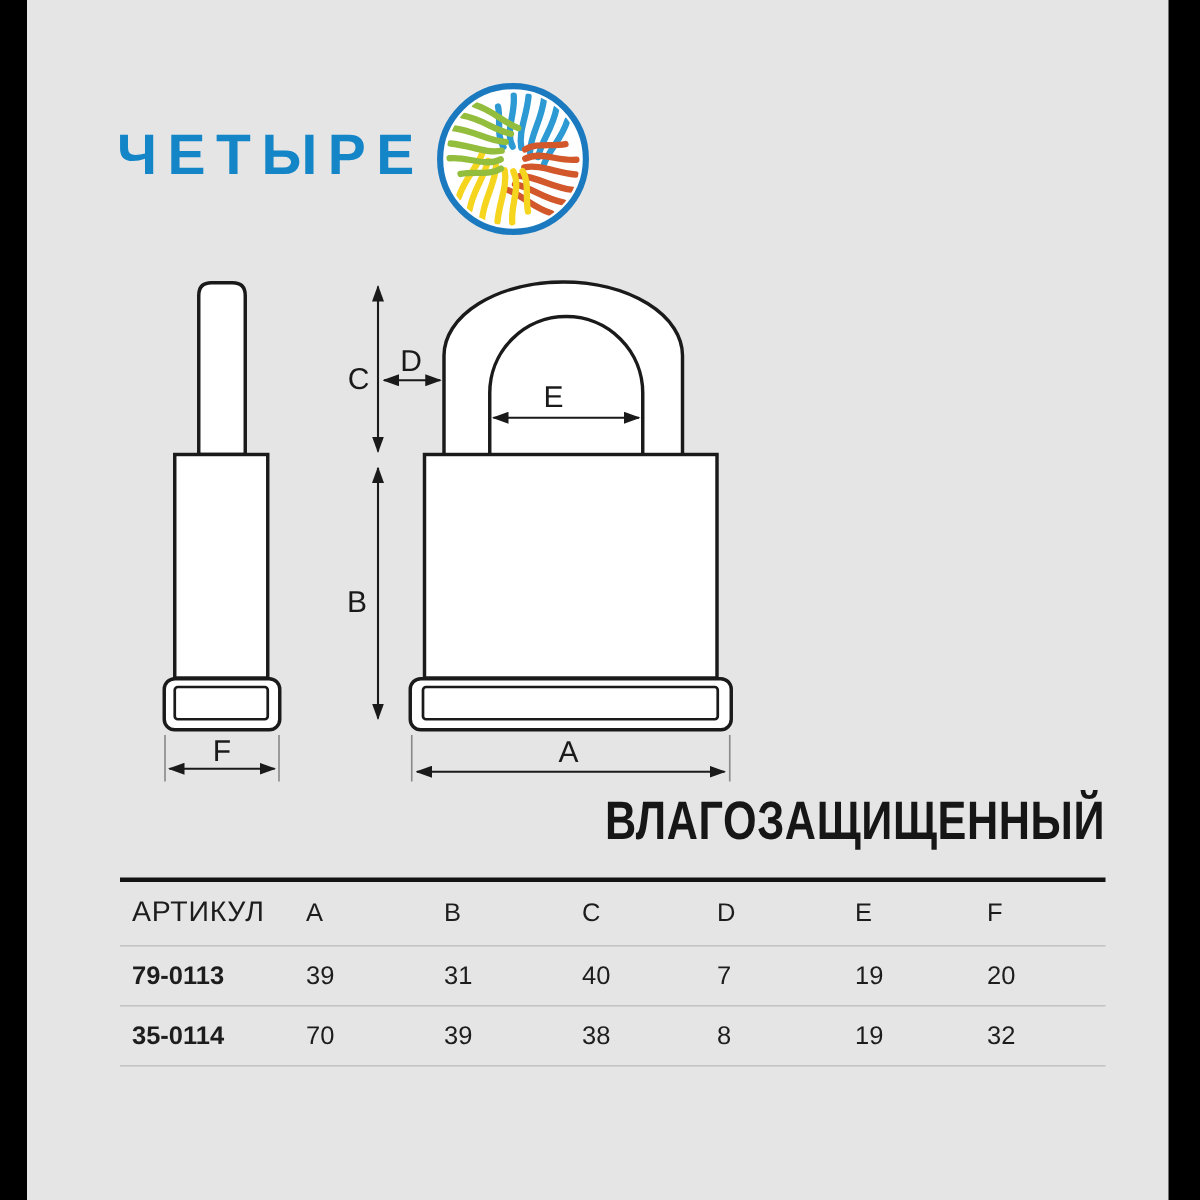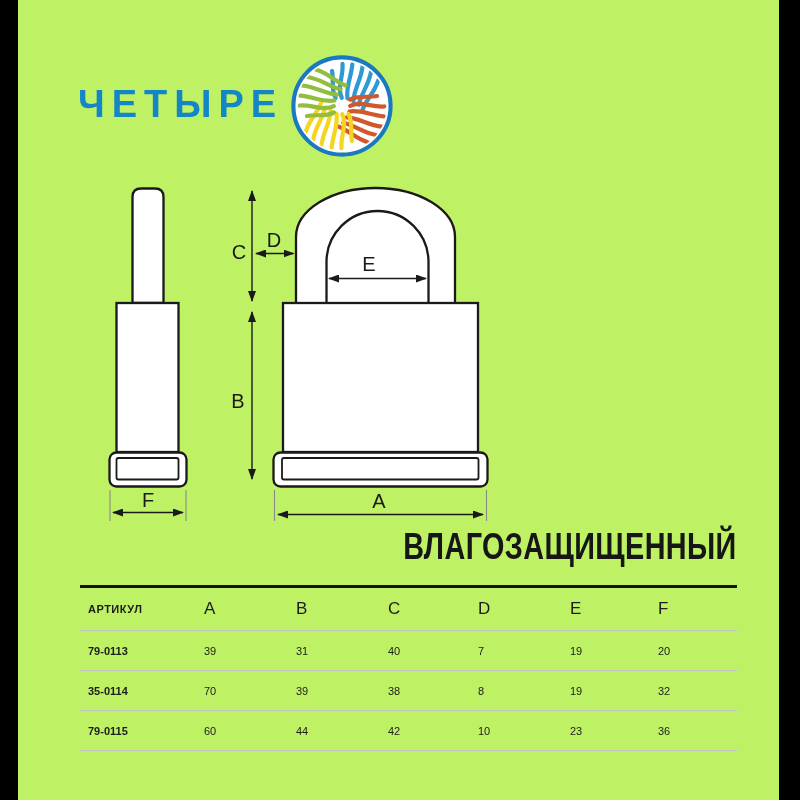--- a/index.html
+++ b/index.html
@@ -1,18 +1,18 @@
 <!DOCTYPE html>
 <html><head>
 <meta charset="utf-8">
 <style>
   html,body{margin:0;padding:0;background:#ffffff;}
   *{box-sizing:border-box;}
   .canvas{
-    position:relative;width:800px;height:800px;background:#bef264;overflow:hidden;
+    position:relative;width:800px;height:800px;background:#e5e5e5;overflow:hidden;
     font-family:"Liberation Sans",sans-serif;color:#1c1c1c;
   }
   .bar{position:absolute;top:0;height:800px;background:#000;}
   .bar-left{left:0;width:18px;}
   .bar-right{left:779px;width:21px;}
 
   
   .brand-word{
     position:absolute;top:84px;font-size:38px;font-weight:700;letter-spacing:7px;
     color:#1486c8;white-space:nowrap;line-height:1.1;
@@ -37,22 +37,22 @@
 
   
   .spec-table{
     position:absolute;left:80px;top:585px;width:657px;border-top:3px solid #141414;
   }
   .t-row{
     display:grid;grid-template-columns:116px 92px 92px 90px 92px 88px 87px;
     align-items:center;height:40px;border-bottom:1px solid #c2c2c2;padding-left:8px;
   }
   .t-row.head{height:43px;}
-  .t-cell{font-size:11px;color:#1d1d1d;text-align:left;}
-  .t-cell.hdr{font-size:11px;font-weight:700;letter-spacing:0.5px;}
+  .t-cell{font-size:17px;color:#1d1d1d;text-align:left;}
+  .t-cell.hdr{font-size:19px;font-weight:400;letter-spacing:0.5px;}
   .t-cell.hdr-letter{font-size:17px;font-weight:400;}
   .t-cell.article{font-weight:700;}
 </style>
 </head>
 <body>
 
 <div class="canvas">
 
   <div class="bar bar-left"></div>
   <div class="bar bar-right"></div>
@@ -161,24 +161,15 @@
     <div class="t-row">
       <div class="t-cell article">35-0114</div>
       <div class="t-cell">70</div>
       <div class="t-cell">39</div>
       <div class="t-cell">38</div>
       <div class="t-cell">8</div>
       <div class="t-cell">19</div>
       <div class="t-cell">32</div>
     </div>
 
-    <div class="t-row">
-      <div class="t-cell article">79-0115</div>
-      <div class="t-cell">60</div>
-      <div class="t-cell">44</div>
-      <div class="t-cell">42</div>
-      <div class="t-cell">10</div>
-      <div class="t-cell">23</div>
-      <div class="t-cell">36</div>
-    </div>
   </div>
 
 </div>
 
 </body></html>

